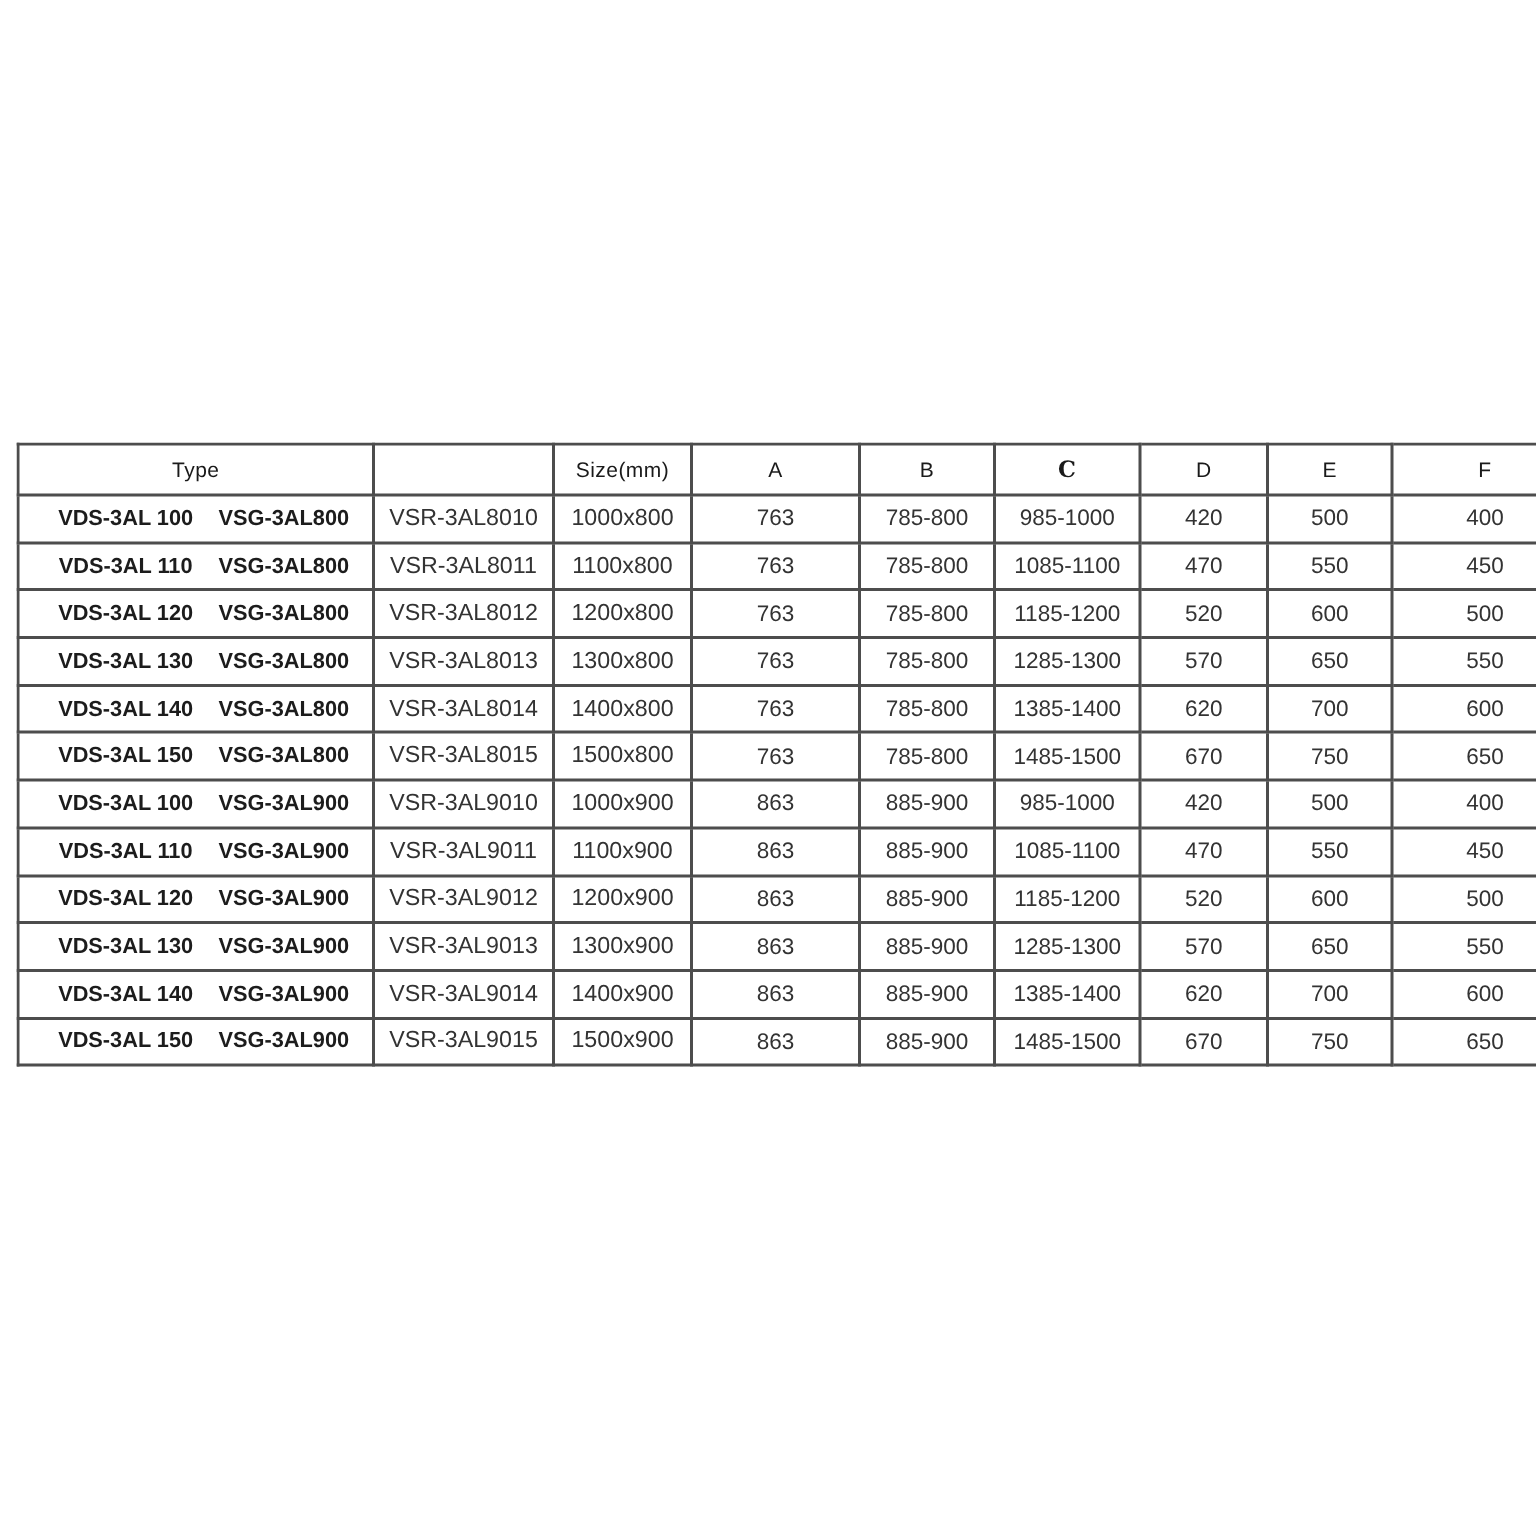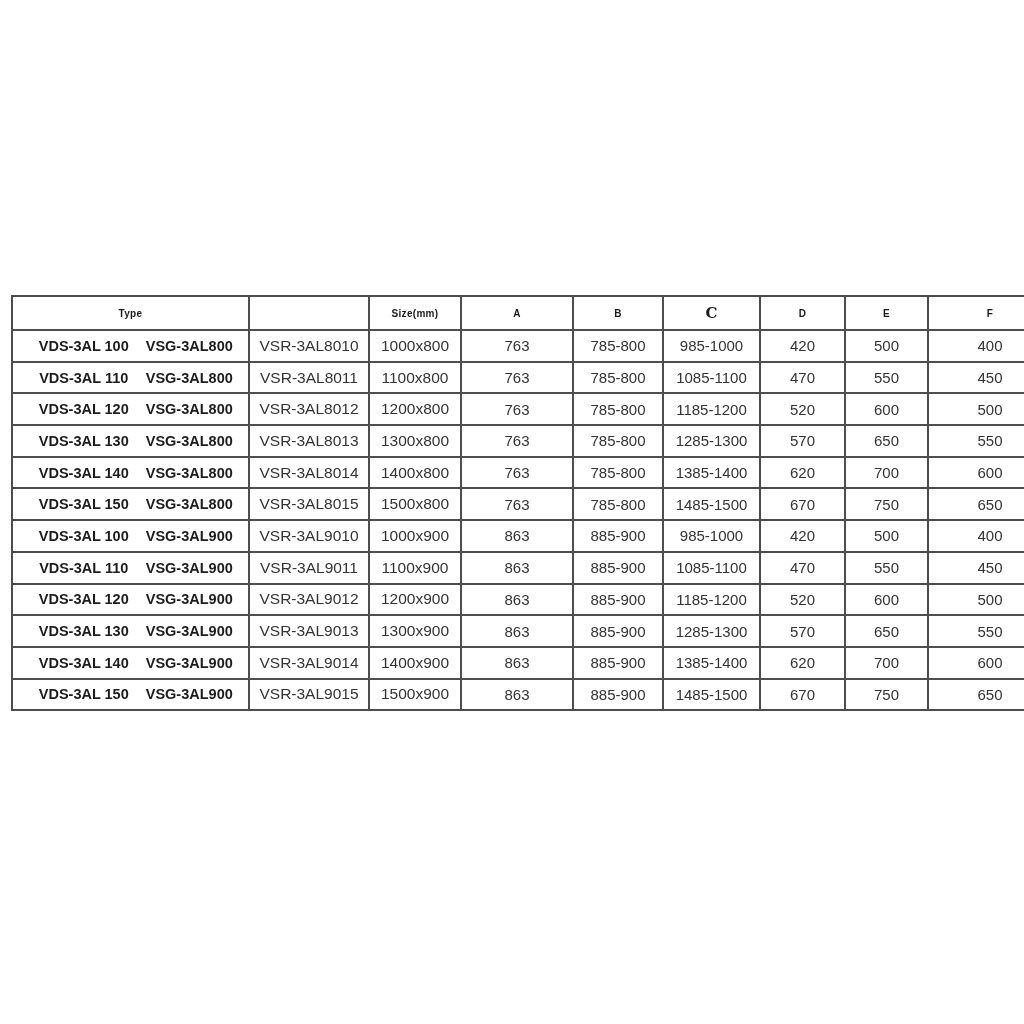--- a/index.html
+++ b/index.html
@@ -37,22 +37,22 @@
     text-align: center;
     vertical-align: middle;
     padding: 0;
     overflow: hidden;
     white-space: nowrap;
   }
   table.spec thead tr { height: 34px; }
   table.spec tbody tr { height: 31.7px; }
 
   th.hdr {
-    font-size: 10px;
-    font-weight: bold;
+    font-size: 14px;
+    font-weight: normal;
     color: #1a1a1a;
     letter-spacing: 0.3px;
   }
   th.hdr-c {
     font-family: "DejaVu Serif", serif;
     font-size: 15px;
     font-weight: bold;
   }
   td.c-type {
     font-weight: bold;

